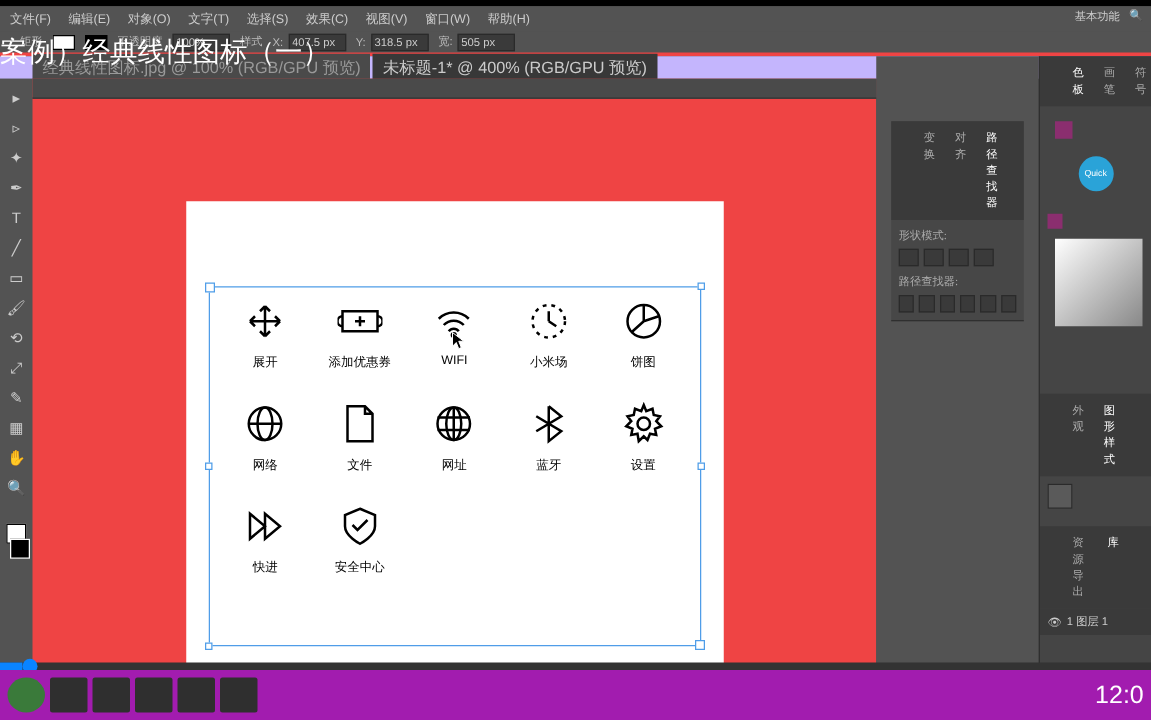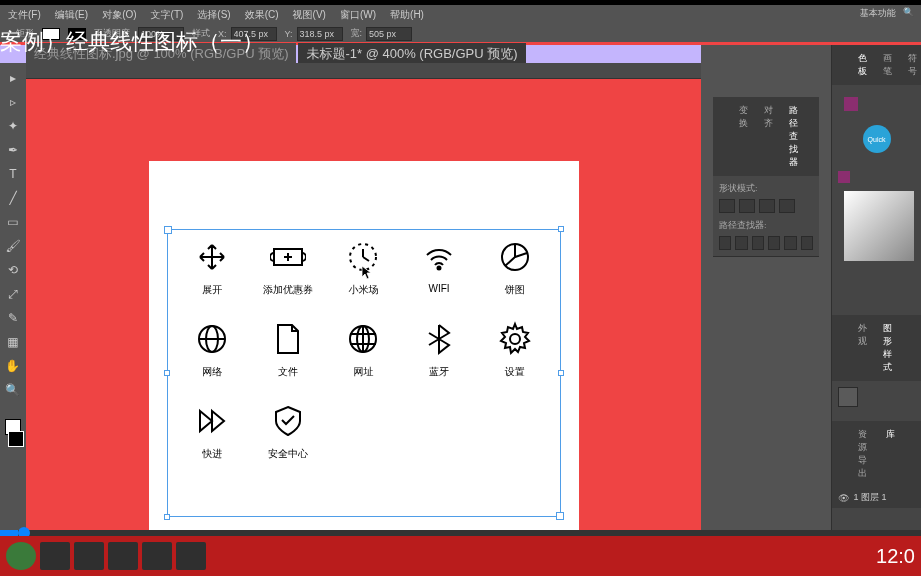--- a/index.html
+++ b/index.html
@@ -42,21 +42,21 @@
 .panel-body .sw { width: 16px; height: 14px; background: #3a3a3a; border: 1px solid #2a2a2a; }
 .right-tab { padding: 3px 4px; font-size: 9px; color: #aaa; }
 .right-tab.active { color: #fff; }
 .quick { width: 28px; height: 28px; border-radius: 50%; background: #2aa3d8; margin: 6px auto; display: flex; align-items: center; justify-content: center; font-size: 7px; color: #fff; }
 .swatch-mini { width: 14px; height: 14px; background: #8b2e6f; margin: 6px; display: inline-block; }
 .grad-preview { width: 70px; height: 70px; background: linear-gradient(135deg, #fff, #888); margin: 6px; }
 .layer-row { padding: 4px 6px; background: #3a3a3a; font-size: 9px; color: #ccc; display: flex; align-items: center; gap: 4px; }
 .progress-bar { position: absolute; bottom: 40px; left: 0; right: 0; height: 6px; background: #333; }
 .progress-fill { height: 100%; width: 2%; background: #0a84ff; }
 .progress-knob { position: absolute; left: 2%; top: -3px; width: 12px; height: 12px; border-radius: 50%; background: #0a84ff; }
-.taskbar { position: absolute; bottom: 0; left: 0; right: 0; height: 40px; background: #b91c1c; display: flex; align-items: center; justify-content: space-between; padding: 0 6px; }
+.taskbar { position: absolute; bottom: 0; left: 0; right: 0; height: 40px; background: #a21caf; display: flex; align-items: center; justify-content: space-between; padding: 0 6px; }
 .task-left { display: flex; gap: 4px; }
 .task-item { width: 30px; height: 28px; background: #2f2f2f; border-radius: 2px; }
 .time { font-size: 20px; color: #fff; font-weight: 300; }
 .top-right { position: absolute; top: 2px; right: 6px; font-size: 9px; color: #ccc; display: flex; gap: 8px; }
 .ruler-h { position: absolute; top: 58px; left: 26px; right: 220px; height: 16px; background: #4a4a4a; border-bottom: 1px solid #333; z-index: 1; }
 </style>
 </head>
 <body>
 
 <div class="app">
@@ -138,31 +138,31 @@
           </div>
         <div class="icon-cell">
             <svg>
               <rect x="4" y="10" width="28" height="16"></rect>
               <path d="M4 14 A3 3 0 0 0 4 22 M32 14 A3 3 0 0 1 32 22 M14 18 L22 18 M18 14 L18 22"></path>
             </svg>
             <span class="icon-label">添加优惠券</span>
           </div>
         <div class="icon-cell">
             <svg>
+              <path d="M6 16 A17 17 0 0 1 30 16 M10 21 A11 11 0 0 1 26 21 M14 26 A5 5 0 0 1 22 26"></path>
+              <circle cx="18" cy="29" r="1.5" fill="#000"></circle>
+            </svg>
+            <span class="icon-label">WIFI</span>
+          </div>
+        <div class="icon-cell">
+            <svg>
               <circle cx="18" cy="18" r="13" stroke-dasharray="3 4"></circle>
               <path d="M18 18 L18 10 M18 18 L24 22"></path>
             </svg>
             <span class="icon-label">小米场</span>
-          </div>
-        <div class="icon-cell">
-            <svg>
-              <path d="M6 16 A17 17 0 0 1 30 16 M10 21 A11 11 0 0 1 26 21 M14 26 A5 5 0 0 1 22 26"></path>
-              <circle cx="18" cy="29" r="1.5" fill="#000"></circle>
-            </svg>
-            <span class="icon-label">WIFI</span>
           </div>
         <div class="icon-cell">
             <svg>
               <circle cx="18" cy="18" r="13"></circle>
               <path d="M18 5 L18 18 L30 14 M18 18 L8 27"></path>
             </svg>
             <span class="icon-label">饼图</span>
           </div>
         <div class="icon-cell">
             <svg>

